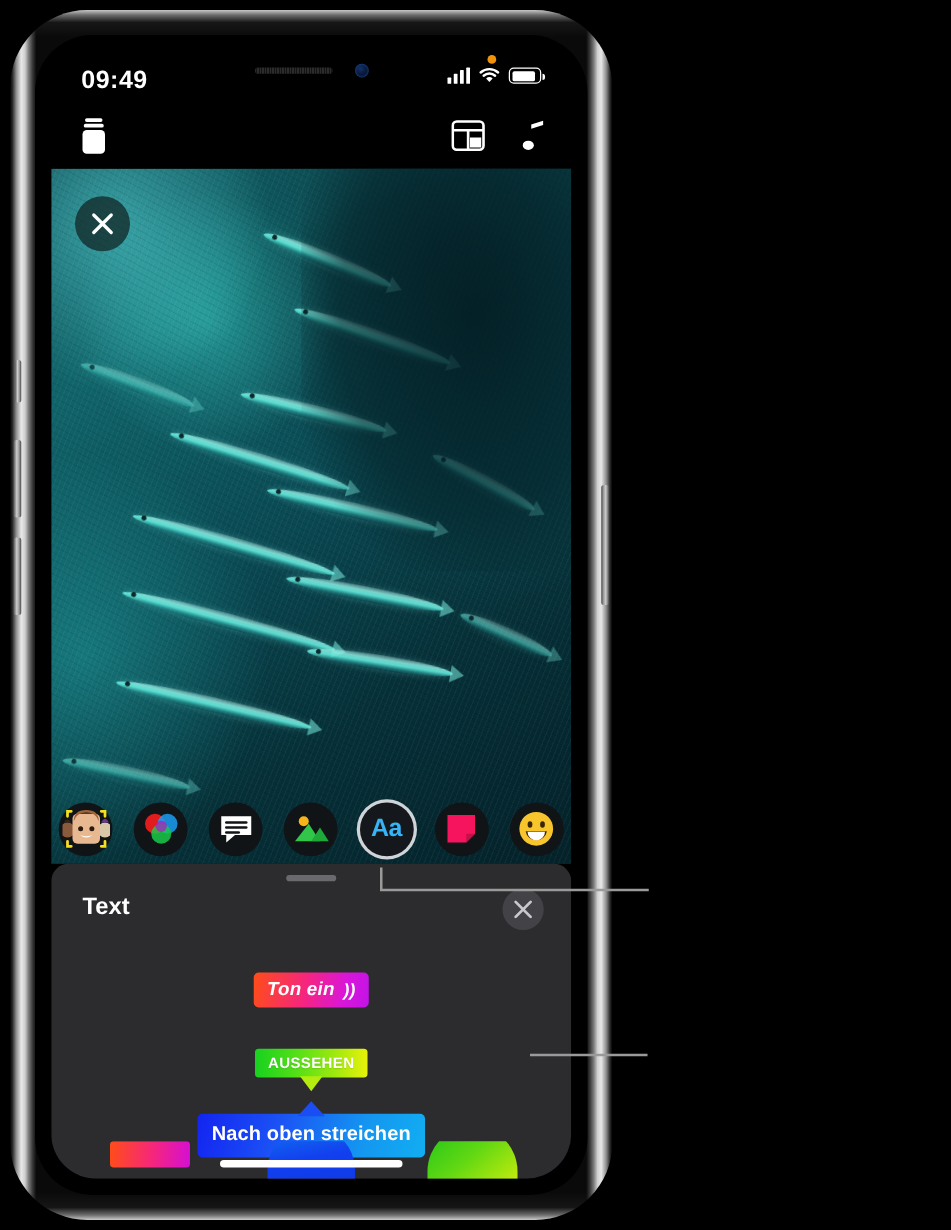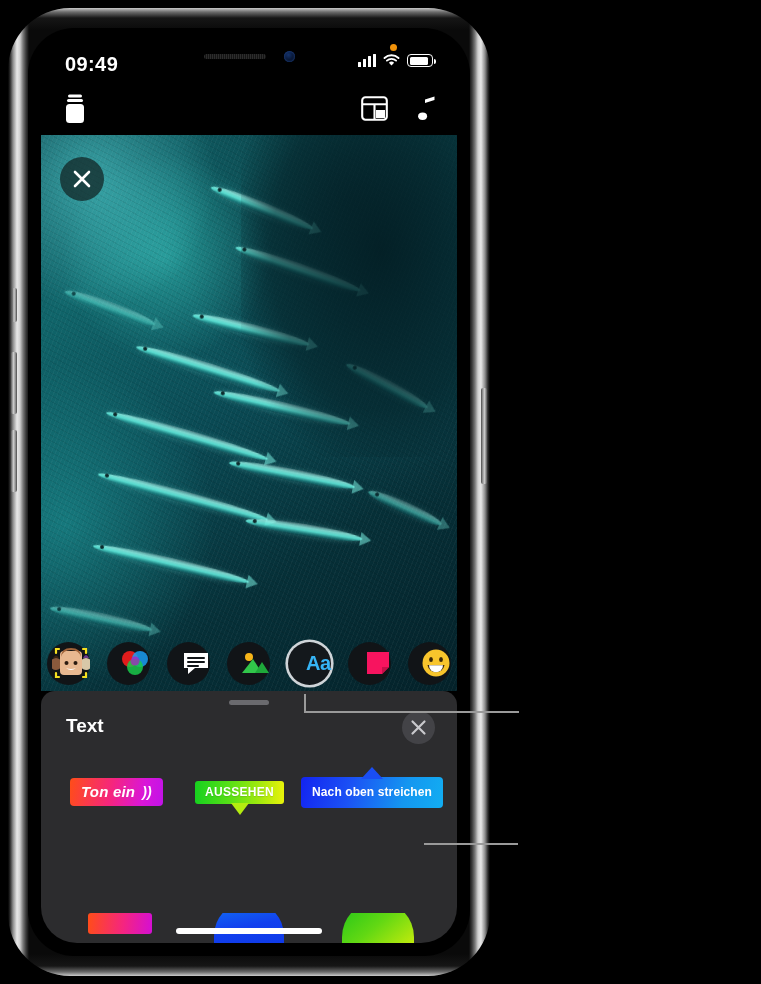--- a/index.html
+++ b/index.html
@@ -191,21 +191,21 @@
 
   
   #effects-toolbar {
     position: absolute; left: 0; bottom: 0; width: 416px; height: 56px;
     display: flex; align-items: center; justify-content: space-between;
     padding: 0 6px; z-index: 6;
   }
   .effect-btn {
     width: 43px; height: 43px; border-radius: 50%;
     background: #111417;
-    display: flex; align-items: center; justify-content: flex-end;
+    display: flex; align-items: center; justify-content: center;
     position: relative; flex: 0 0 auto;
   }
   .effect-btn.selected {
     background: #14181c;
     box-shadow: 0 0 0 2.6px #cfd4d8;
   }
   #effect-label-aa {
     color: #36b4f5; font-size: 20px; font-weight: 600; letter-spacing: -.5px;
   }
 
@@ -226,21 +226,21 @@
     color: #fff; font-size: 19px; font-weight: bold;
   }
   #sheet-close-btn {
     position: absolute; right: 22px; top: 20px;
     width: 33px; height: 33px; border-radius: 50%;
     background: #434347;
     display: flex; align-items: center; justify-content: center;
   }
   #style-grid {
     position: absolute; left: 0; top: 72px; width: 100%;
-    display: grid; grid-template-columns: repeat(3, 1fr);
+    display: grid; grid-template-columns: repeat(1, 1fr);
     padding: 0 14px;
     justify-items: center;
   }
   .style-cell { position: relative; display:flex; align-items:center; justify-content:center;
                 width: 100%; height: 58px; }
 
   
   .badge-sound {
     padding: 5px 11px 6px; border-radius: 4px;
     background: linear-gradient(100deg,#ff4d18 0%,#f5257f 45%,#d916d9 78%,#c113e8 100%);
@@ -264,21 +264,21 @@
     width: 0; height: 0;
     border-left: 9px solid transparent; border-right: 9px solid transparent;
     border-top: 12px solid #b4ec10;
   }
 
   
   .badge-swipe-wrap { position: relative; }
   .badge-swipe {
     padding: 8px 11px 9px; border-radius: 4px;
     background: linear-gradient(105deg,#1324f0 0%,#1b52f5 35%,#1496f0 72%,#12aef2 100%);
-    color:#fff; font-size:12px; font-weight:bold; white-space:nowrap;
+    color:#fff; font-size:16px; font-weight:bold; white-space:nowrap;
     letter-spacing:.1px;
   }
   .badge-swipe-arrow {
     position:absolute; left: 50%; transform: translateX(-50%); top: -10px;
     width: 0; height: 0;
     border-left: 11px solid transparent; border-right: 11px solid transparent;
     border-bottom: 12px solid #1a4ef4;
   }
 
   

